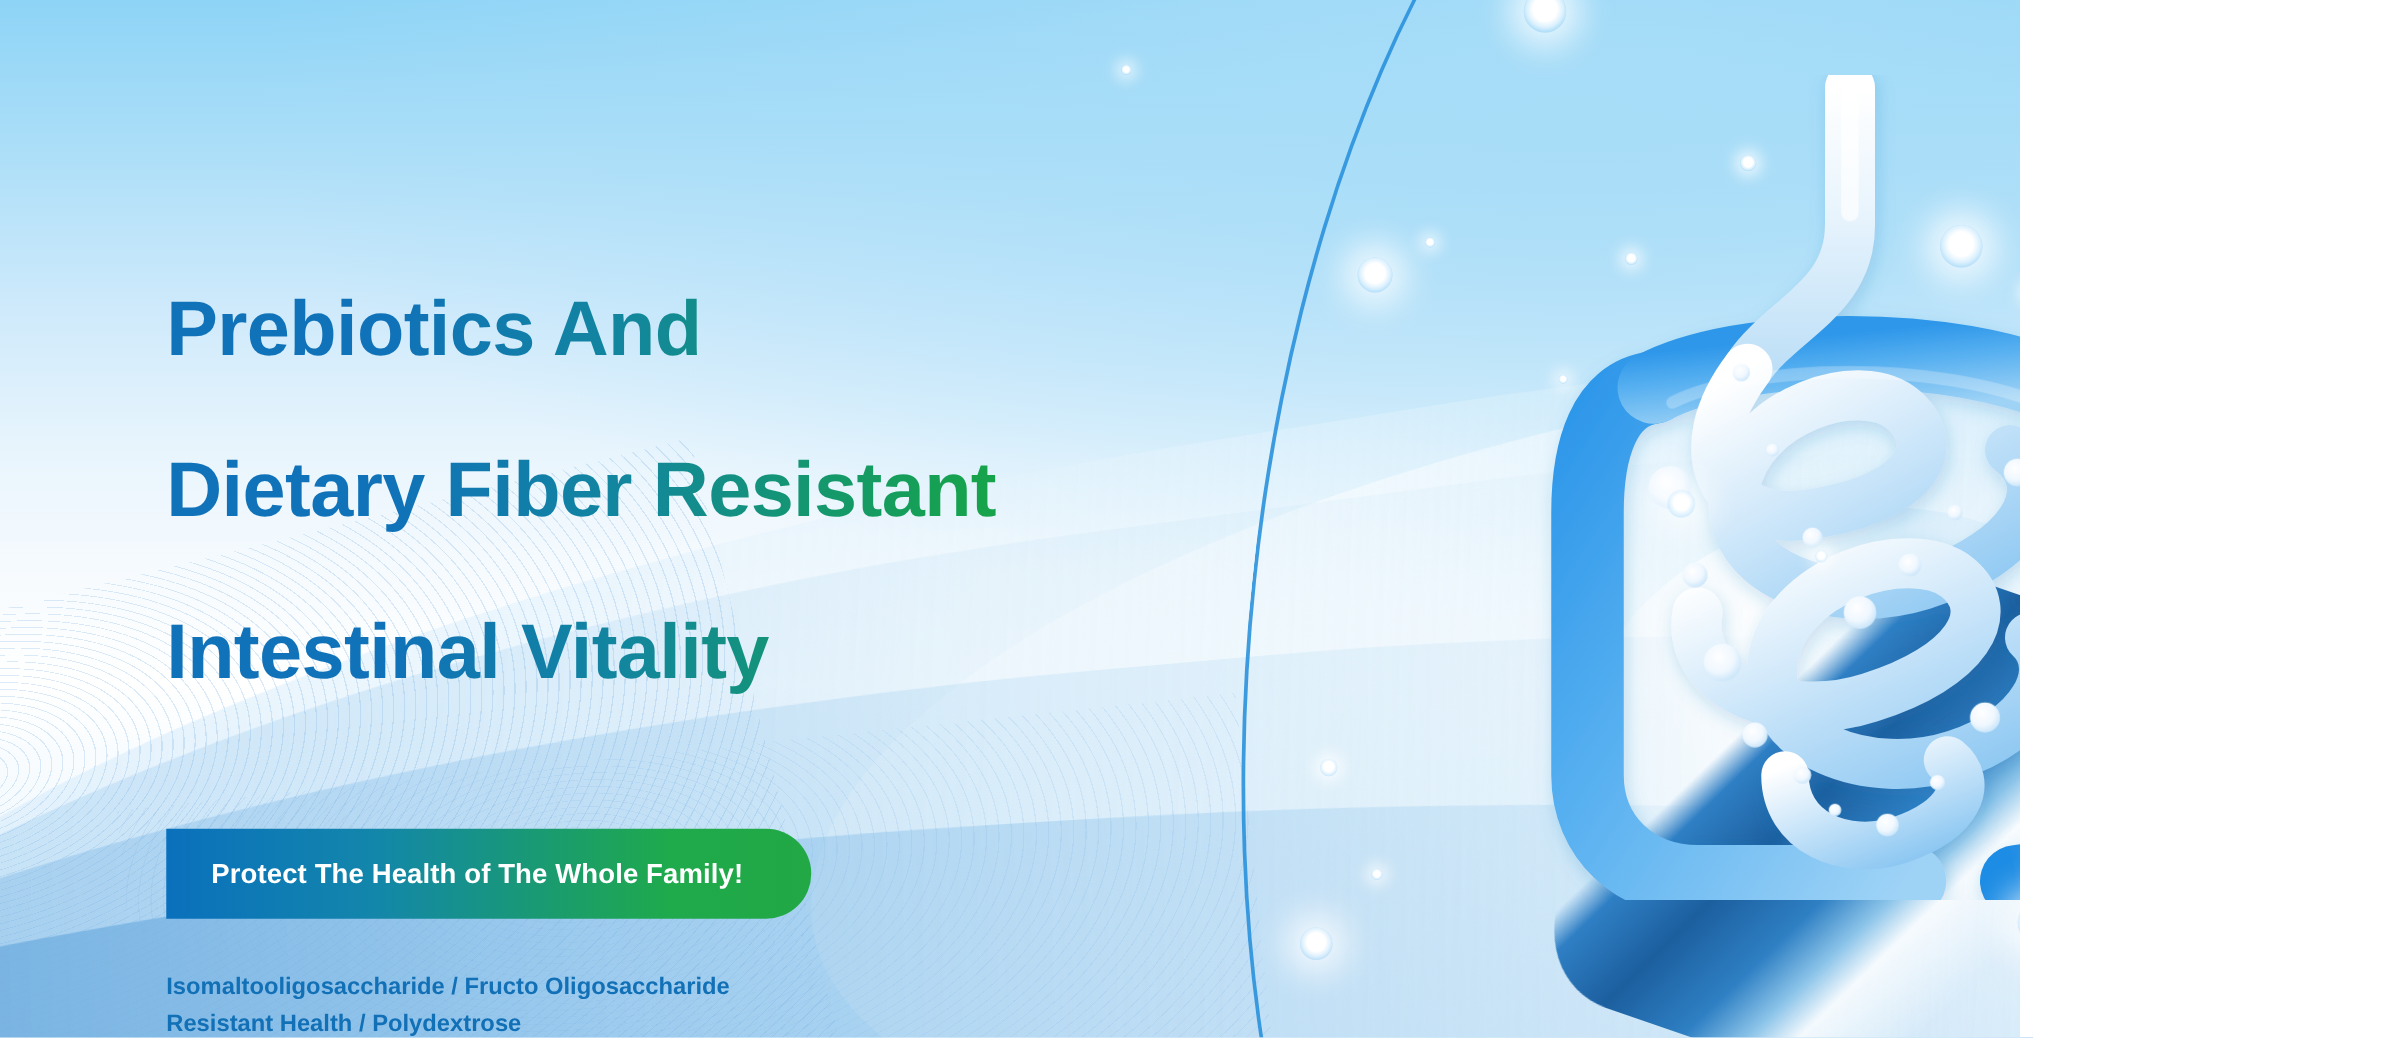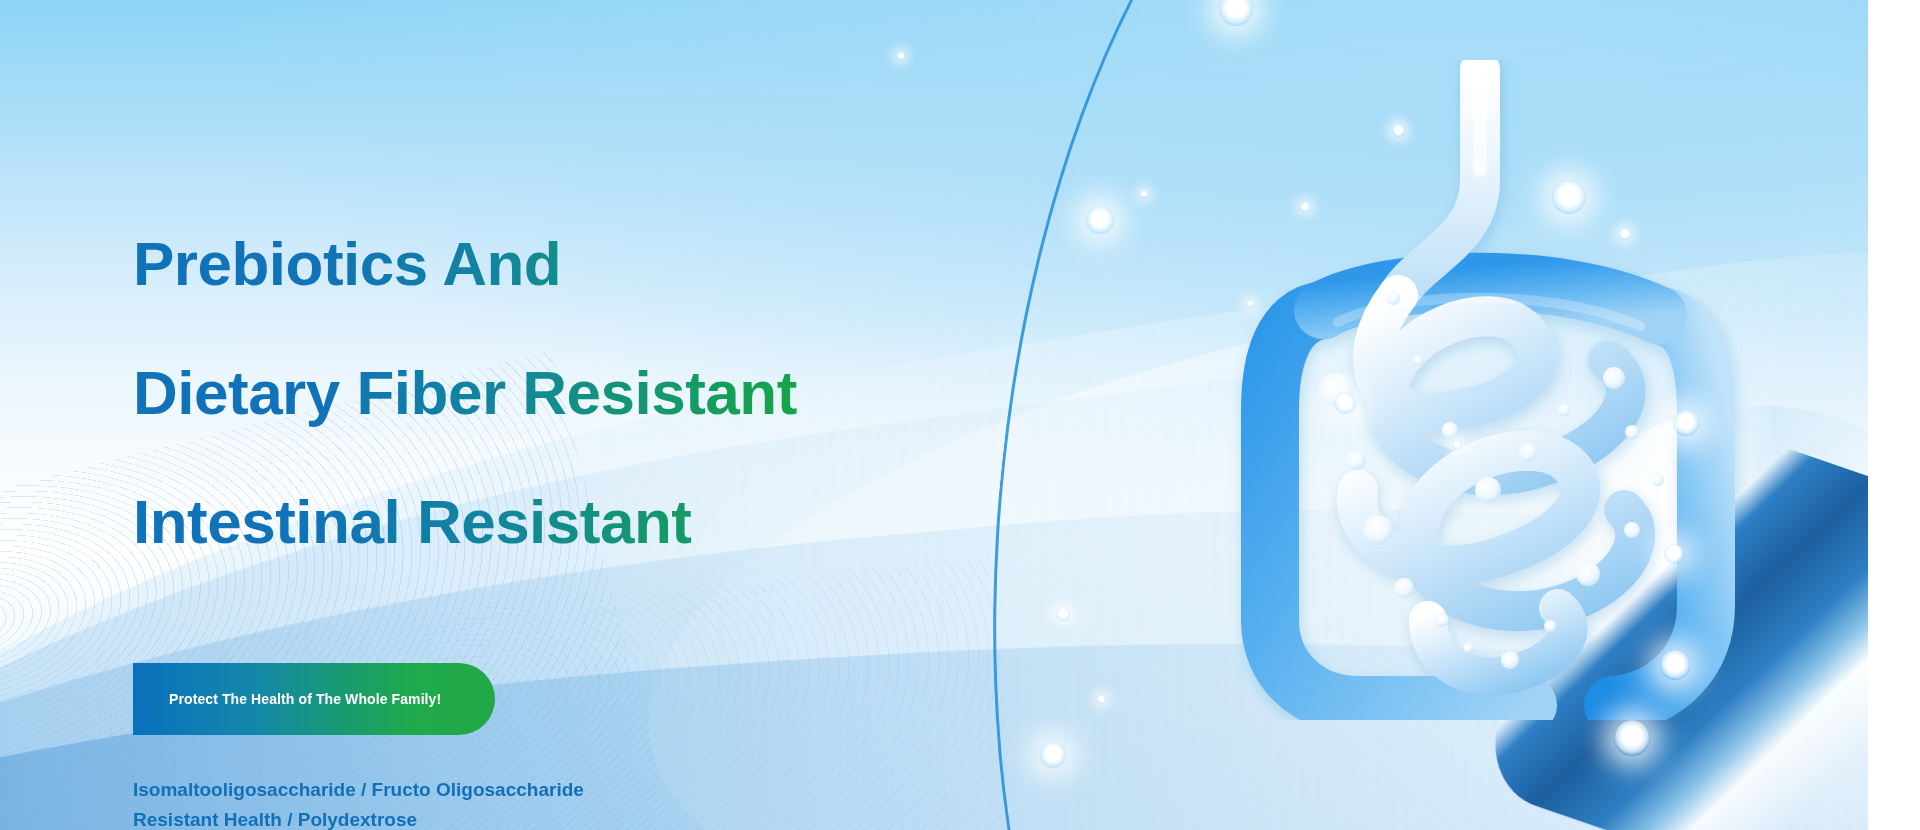--- a/index.html
+++ b/index.html
@@ -7,21 +7,21 @@
   html, body {
     width:1920px; height:830px;
     overflow:hidden;
     font-family:"Liberation Sans", sans-serif;
     background:#ffffff;
   }
 
   
   .banner {
     position:relative;
-    width:1868px; height:830px;
+    width:1616px; height:830px;
     overflow:hidden;
     background:
       radial-gradient(120% 90% at 78% 10%, #a8ddf8 0%, rgba(168,221,248,0) 55%),
       linear-gradient(180deg,
         #8ed4f6 0%,
         #abdef8 14%,
         #cfeafb 30%,
         #e9f5fd 44%,
         #f7fbfe 56%,
         #ffffff 66%,
@@ -187,21 +187,21 @@
     align-items:center;
     margin-top:44px;
     height:72px;
     padding:0 54px 0 36px;
     border:0;
     cursor:pointer;
     border-radius:0 40px 40px 0;
     background:linear-gradient(90deg, #0a70bc 0%, #1386ab 32%, #1a9a72 58%, #1faa4c 78%, #22a845 100%);
     color:#ffffff;
     font-family:"Liberation Sans", sans-serif;
-    font-size:14px;
+    font-size:22px;
     font-weight:700;
     letter-spacing:.1px;
     white-space:nowrap;
   }
 
   .ingredients {
     margin-top:40px;
     color:#1270b6;
     font-size:19px;
     font-weight:700;
@@ -337,21 +337,21 @@
   <div class="orb sm" style="left:1097px; top:695px; width:9px; height:9px;"></div>
   <div class="orb lg" style="left:1664px; top:544px; width:20px; height:20px;"></div>
   <div class="orb sm" style="left:897px; top:52px; width:8px; height:8px;"></div>
   <div class="orb sm" style="left:1247px; top:300px; width:7px; height:7px;"></div>
 
   <div class="content">
 
     <h1 class="headline">
       <span class="headline-line">Prebiotics And</span>
       <span class="headline-line">Dietary Fiber Resistant</span>
-      <span class="headline-line">Intestinal Resistant</span>
+      <span class="headline-line">Intestinal Vitality</span>
     </h1>
 
     <button class="cta" type="button">Protect The Health of The Whole Family!</button>
 
     <div class="ingredients">
       <div>Isomaltooligosaccharide / Fructo Oligosaccharide</div>
       <div>Resistant Health / Polydextrose</div>
     </div>
 
   </div>

